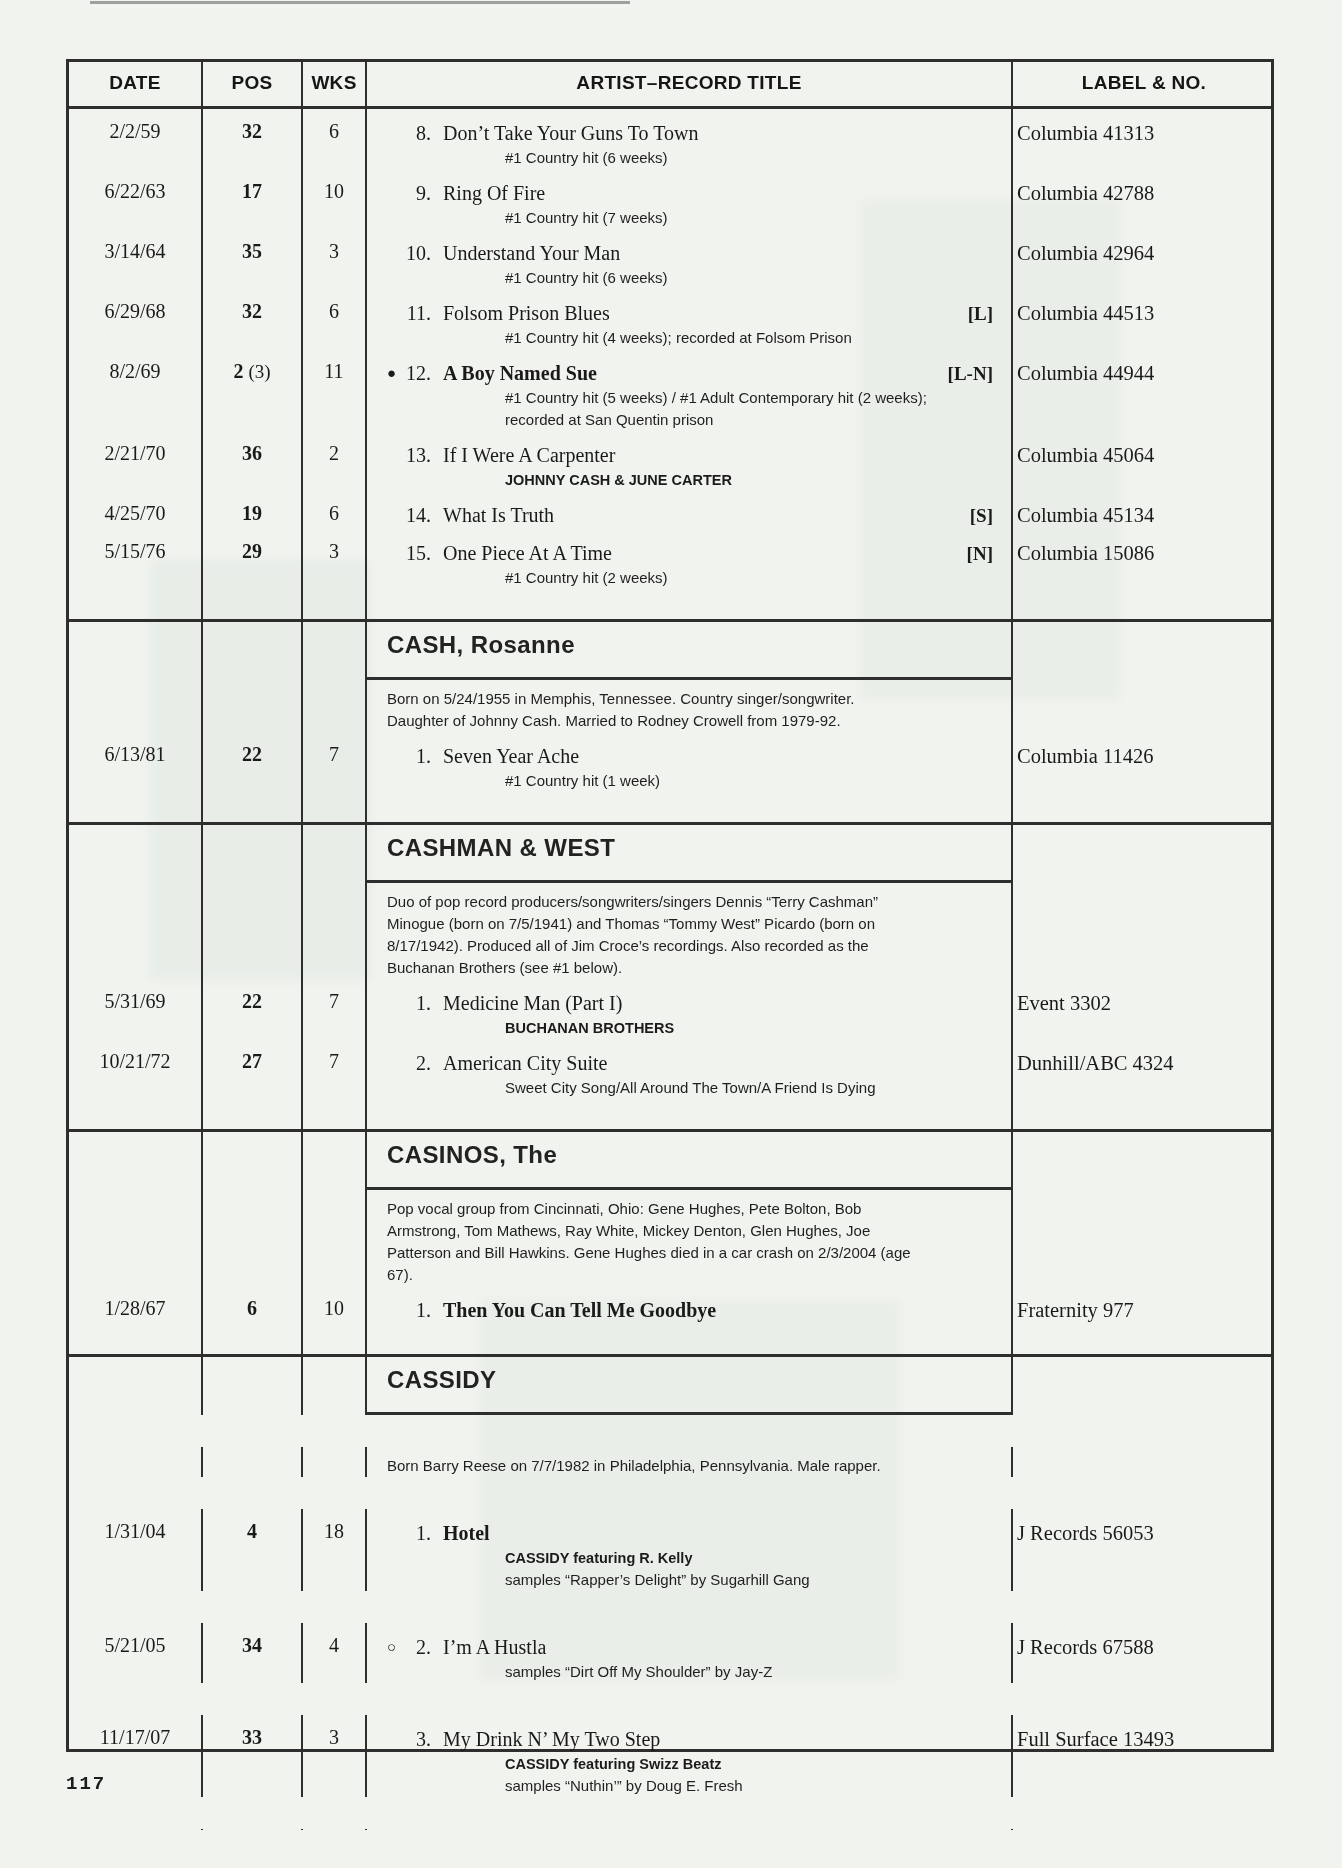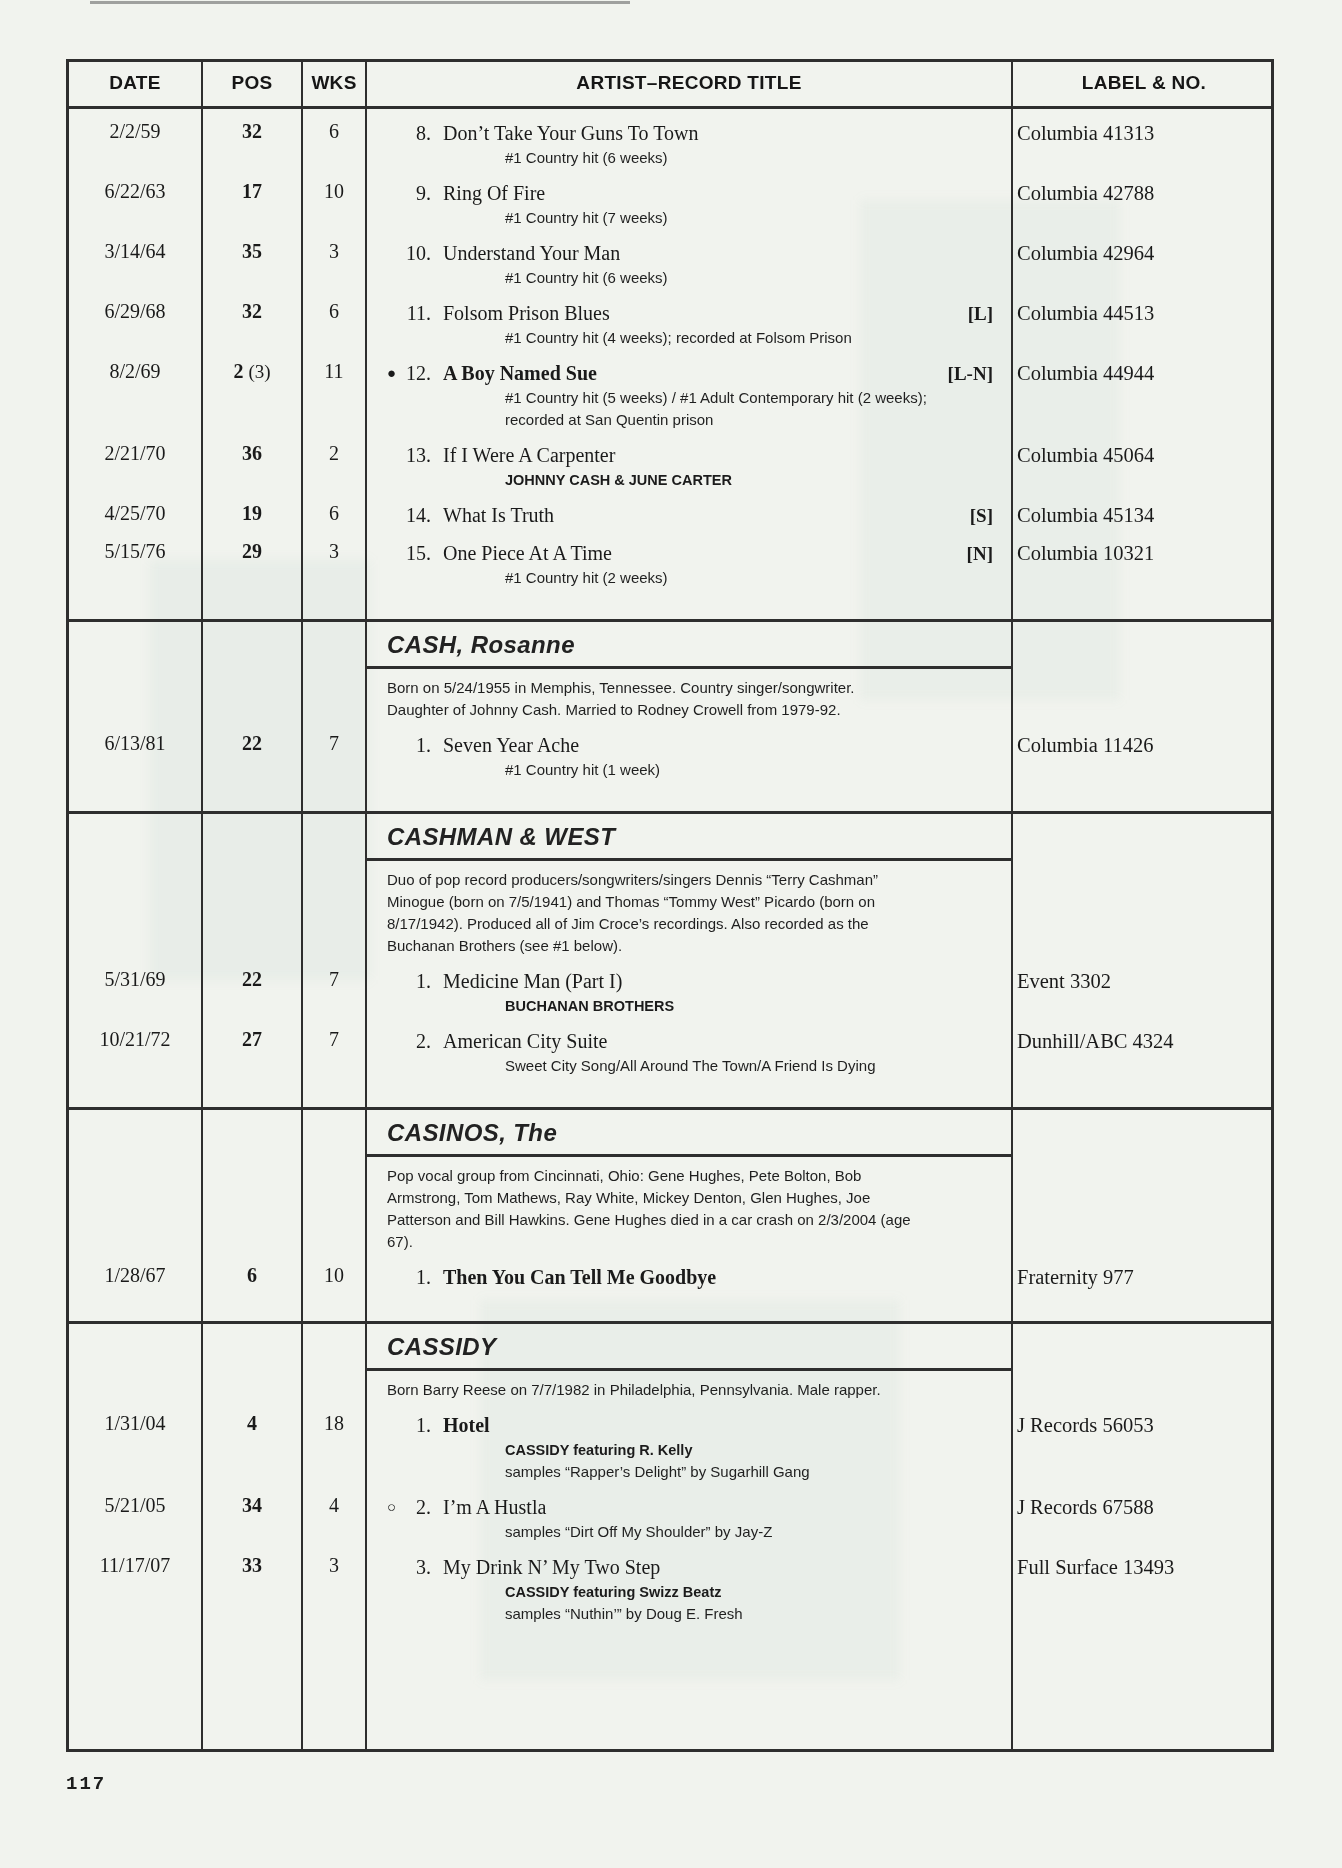--- a/index.html
+++ b/index.html
@@ -40,28 +40,28 @@
   
   .thead{border-bottom:3px solid var(--line);}
   .thead .cell{
     font-family:"Liberation Sans", sans-serif;
     font-weight:bold;font-size:19px;letter-spacing:.3px;
     text-align:center;line-height:42px;height:44px;color:#161616;
   }
 
   .section{display:flex;flex-direction:column;justify-content:center;}
   .section.ruled{border-top:3px solid var(--line);}
-  .section.fill{flex:1;}
+  .section.fill{flex:1;gap:32px;}
   .section .sec-pad{flex:0 0 auto;height:30px;}
   .section.fill .sec-pad{flex:1;}
   .sec-pad.row .cell{height:100%;}
   .sec-pad{display:grid;grid-template-columns:134px 100px 64px 646px 1fr;}
 
   
-  .artist-cell{padding:9px 0 7px 20px;border-bottom:3px solid var(--line);font-style:italic;}
+  .artist-cell{padding:9px 0 18px 20px;border-bottom:3px solid var(--line);}
   .artist-name{
     font-family:"Liberation Sans", sans-serif;
     font-weight:bold;font-size:24px;letter-spacing:.4px;color:#222;
   }
   
   .bio{
     font-family:"Liberation Sans", sans-serif;
     font-size:15px;line-height:22px;color:var(--note-ink);
     padding:8px 50px 0 20px;max-width:600px;
   }
@@ -187,21 +187,21 @@
           <div class="cell c-label">Columbia 45134</div>
         </div>
         <div class="row entry">
           <div class="cell c-date">5/15/76</div>
           <div class="cell c-pos"><span class="pos">29</span></div>
           <div class="cell c-wks">3</div>
           <div class="cell c-title">
             <div class="title-line"><span class="num">15.</span><span class="ttl">One Piece At A Time</span><span class="tag">[N]</span></div>
             <div class="note">#1 Country hit (2 weeks)</div>
           </div>
-          <div class="cell c-label">Columbia 10321</div>
+          <div class="cell c-label">Columbia 15086</div>
         </div>
         <div class="sec-pad row">
           <div class="cell c-date"></div>
           <div class="cell c-pos"></div>
           <div class="cell c-wks"></div>
           <div class="cell c-title"></div>
           <div class="cell c-label"></div>
         </div>
       </div>
       <div class="section ruled">

